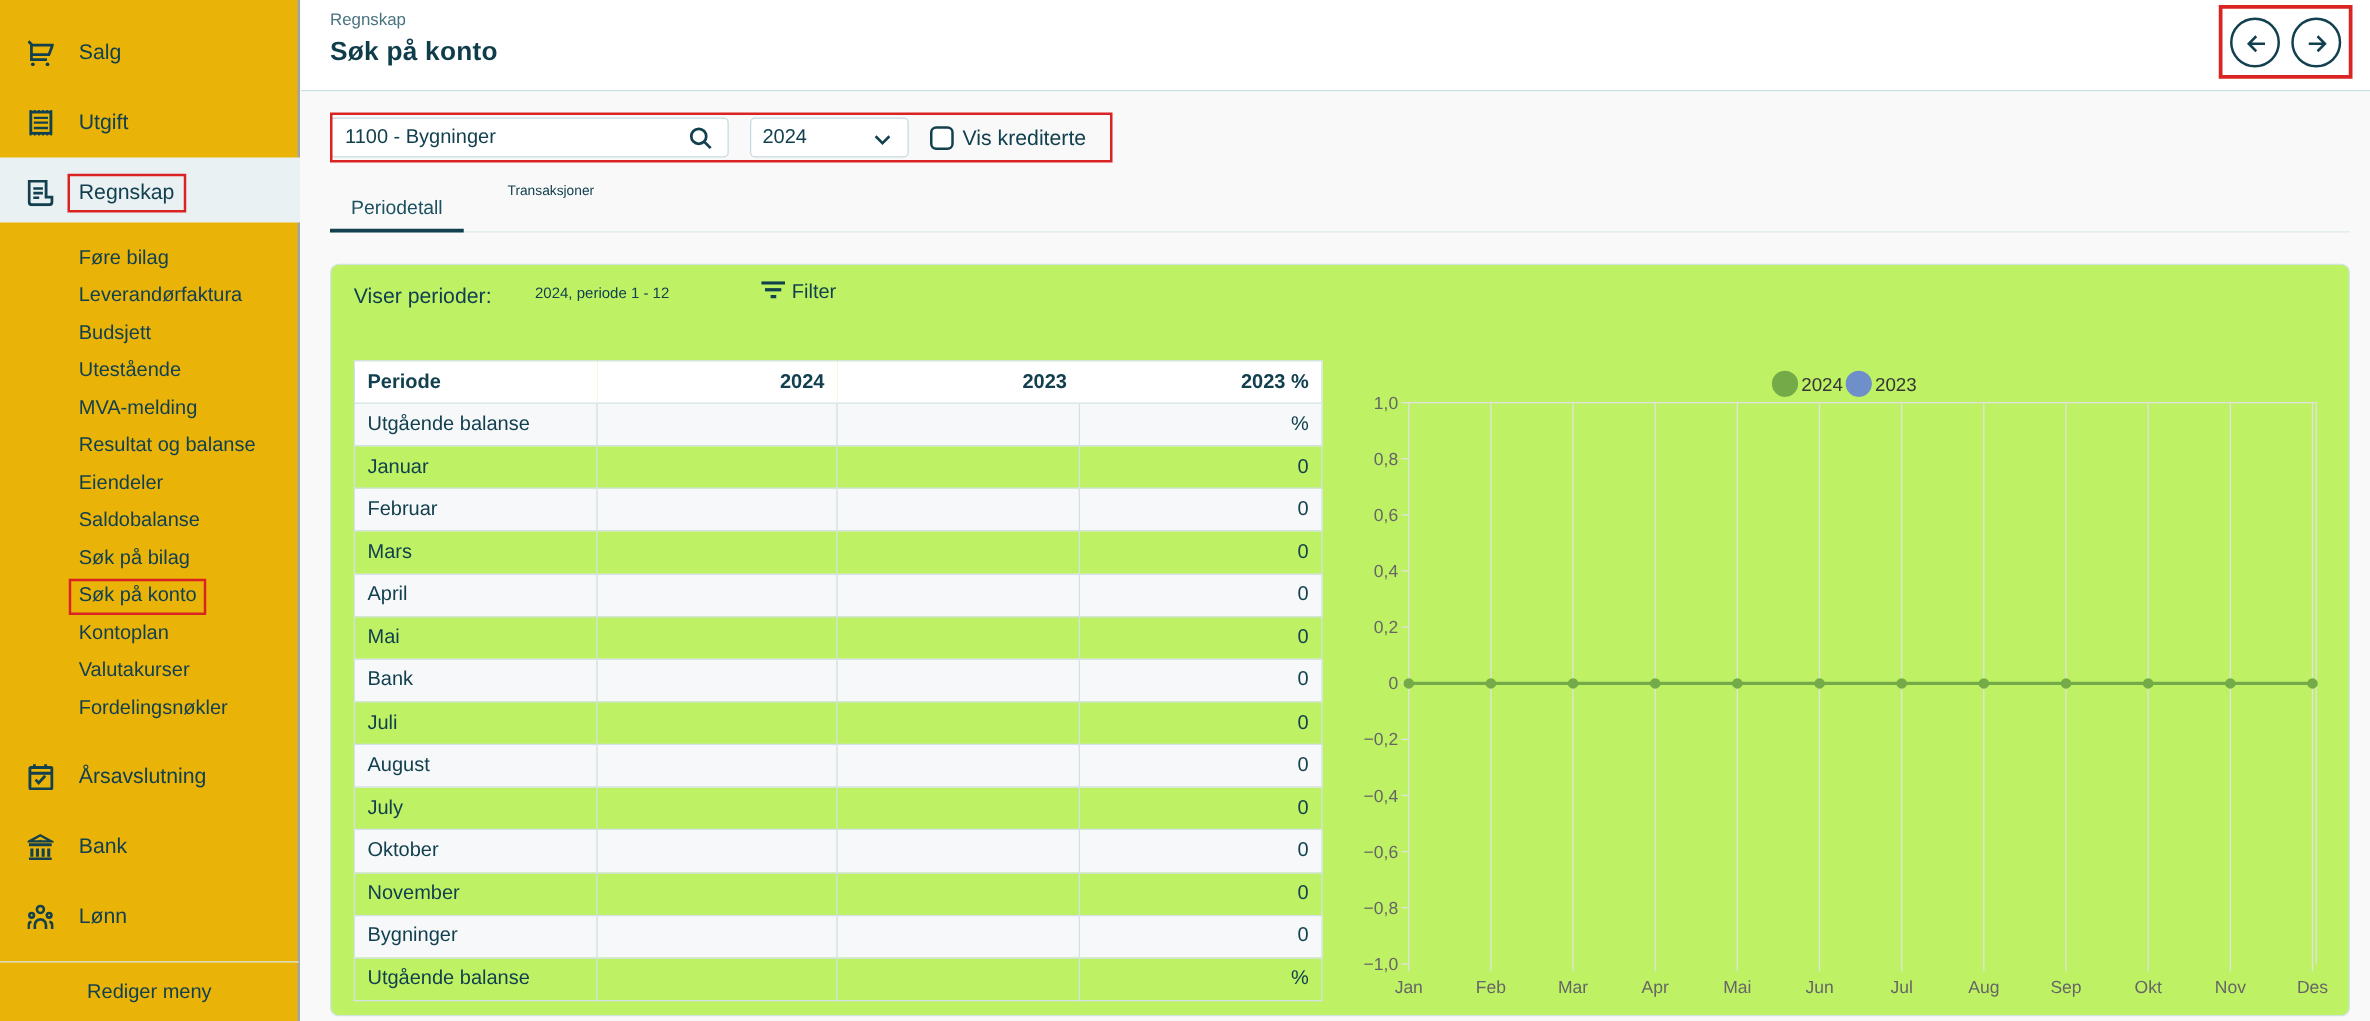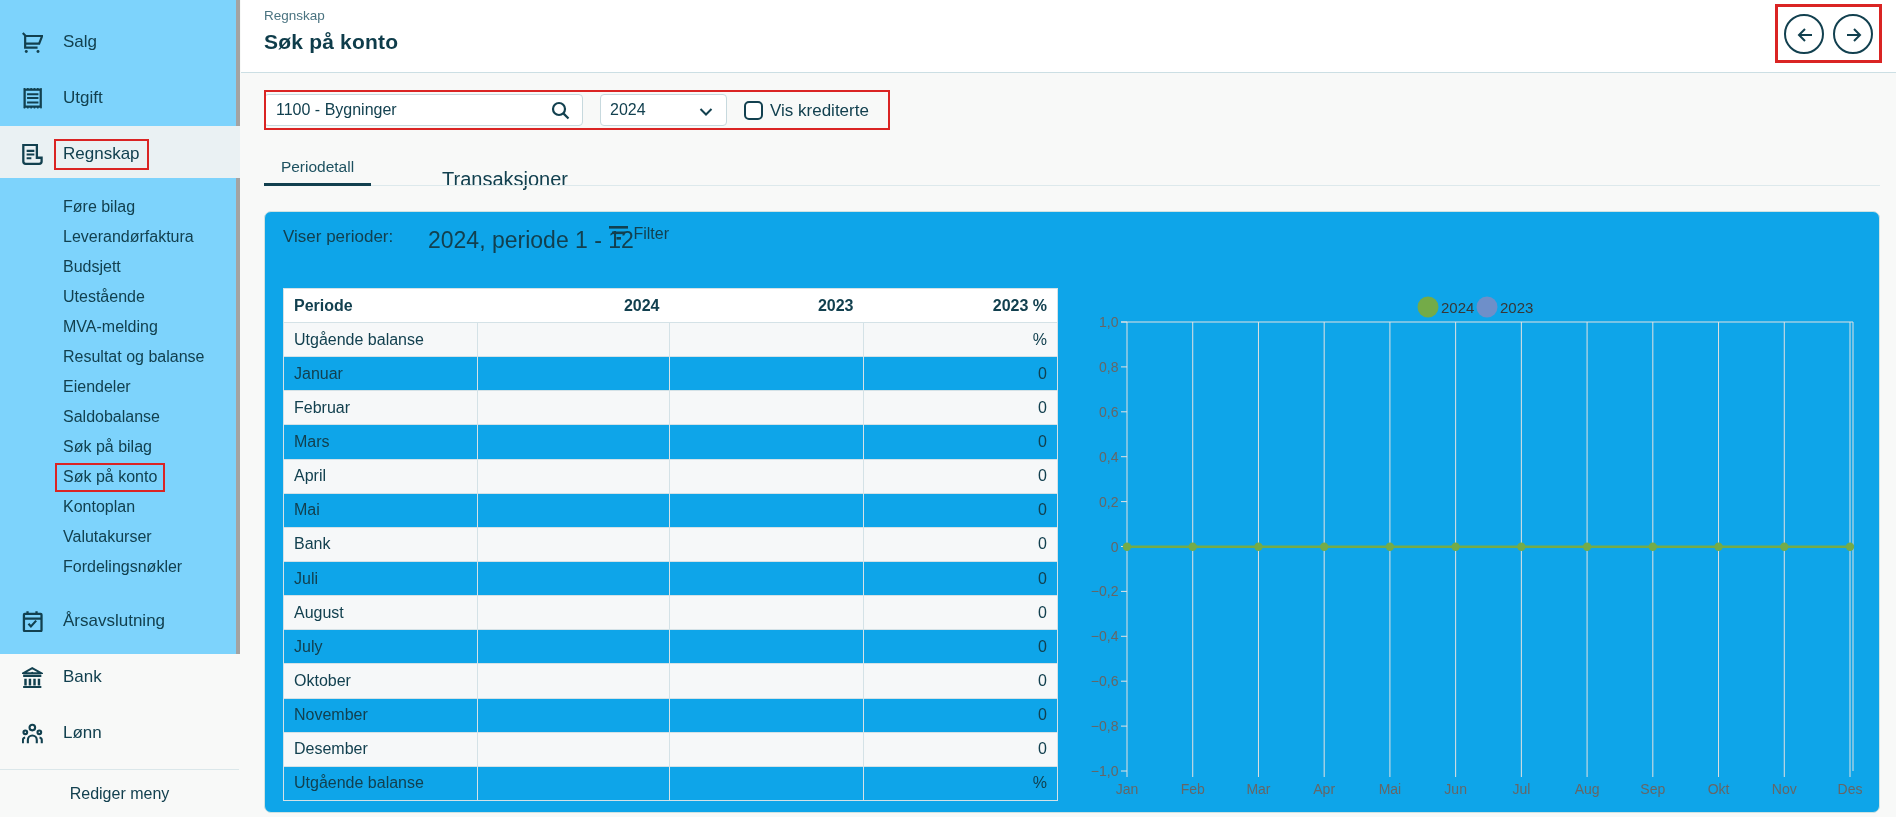--- a/index.html
+++ b/index.html
@@ -1,19 +1,19 @@
 <!DOCTYPE html>
 <html lang="no"><head>
 <meta charset="utf-8">
 <style>
   * { margin:0; padding:0; box-sizing:border-box; }
   html,body { width:1896px; height:817px; overflow:hidden; background:#f8f9f8;
     font-family:"Liberation Sans", sans-serif; color:#12404f; }
-  .sidebar { position:absolute; left:0; top:0; width:240px; height:654px;
-    background:#7dd3fc; border-right:4px solid #a3a3a3; }
+  .sidebar { position:absolute; left:0; top:0; width:240px; height:817px;
+    background:#eab308; border-right:2px solid #a3a3a3; }
   .mitem { position:absolute; left:0; width:240px; height:56px; display:flex;
     align-items:center; font-size:17px; }
   .mitem svg { position:absolute; left:21.5px; width:21px; height:21px; }
   .mitem span { position:absolute; left:63px; }
   .mitem.sel { background-image:linear-gradient(#eaf1f3,#eaf1f3); background-repeat:no-repeat; background-size:100% 52px; background-position:0 0; }
   .sub { position:absolute; left:63px; font-size:16px; }
   .sepline { position:absolute; left:0; top:769px; width:239px; border-top:1px solid #dbe7ea; }
   .rediger { position:absolute; left:0; top:785px; width:239px; text-align:center; font-size:16px; }
 
   .header { position:absolute; left:241px; top:0; width:1655px; height:73px; background:#fff;
@@ -30,28 +30,28 @@
   .input1 svg { position:absolute; right:11px; top:6px; }
   .select1 { position:absolute; left:600px; top:94px; width:127px; height:32px; background:#fff;
     border:1px solid #c7d9de; border-radius:4px; }
   .select1 .txt { position:absolute; left:9px; top:6px; font-size:16px; }
   .select1 svg { position:absolute; right:13px; top:11px; }
   .cbx { position:absolute; left:744px; top:101px; width:19px; height:19px;
     border:2.5px solid #12404f; border-radius:5px; background:#fff; }
   .cbxlabel { position:absolute; left:770px; top:101px; font-size:17px; }
 
   .tab1 { position:absolute; left:264px; top:158px; width:107px; text-align:center; font-size:15.5px; color:#1d5160; }
-  .tab2 { position:absolute; left:406px; top:168px; font-size:20px;margin-left:36px; }
+  .tab2 { position:absolute; left:406px; top:147px; font-size:11px; }
   .tabline { position:absolute; left:264px; top:185px; width:1616px; border-top:1px solid #dde9ec; }
   .tabact { position:absolute; left:264px; top:183px; width:107px; height:3px; background:#12404f; }
 
-  .card { position:absolute; left:264px; top:211px; width:1616px; height:602px; background:#0ea5e9;
+  .card { position:absolute; left:264px; top:211px; width:1616px; height:602px; background:#bef264;
     border:1px solid #cfe3e2; border-radius:7px; }
   .vlabel { position:absolute; left:18px; top:15px; font-size:17px; }
-  .vvalue { position:absolute; left:163px; top:15px; font-size:23px; }
+  .vvalue { position:absolute; left:163px; top:15px; font-size:12px; }
   .filter { position:absolute; left:344px; top:13px; font-size:16px; }
 
   table.ptab { position:absolute; left:18px; top:76px; border-collapse:collapse; width:774px;
     font-size:16px; table-layout:fixed; border:1px solid #d4e2e7; }
   table.ptab td { border:1px solid #d4e2e7; height:34.15px; padding:0 10px;
     font-weight:400; text-align:right; }
   table.ptab th { height:34px; font-weight:700; padding:0 10px; text-align:right; background:#fff;
     border-bottom:1px solid #d4e2e7; }
   table.ptab th:first-child, table.ptab td:first-child { text-align:left; }
   table.ptab tbody tr:nth-child(odd) td { background:#f6f8f9; }
@@ -255,21 +255,21 @@
           <td></td>
           <td>0</td>
         </tr>
     <tr>
           <td>November</td>
           <td></td>
           <td></td>
           <td>0</td>
         </tr>
     <tr>
-          <td>Desember</td>
+          <td>Bygninger</td>
           <td></td>
           <td></td>
           <td>0</td>
         </tr>
     <tr>
           <td>Utgående balanse</td>
           <td></td>
           <td></td>
           <td>%</td>
         </tr>

